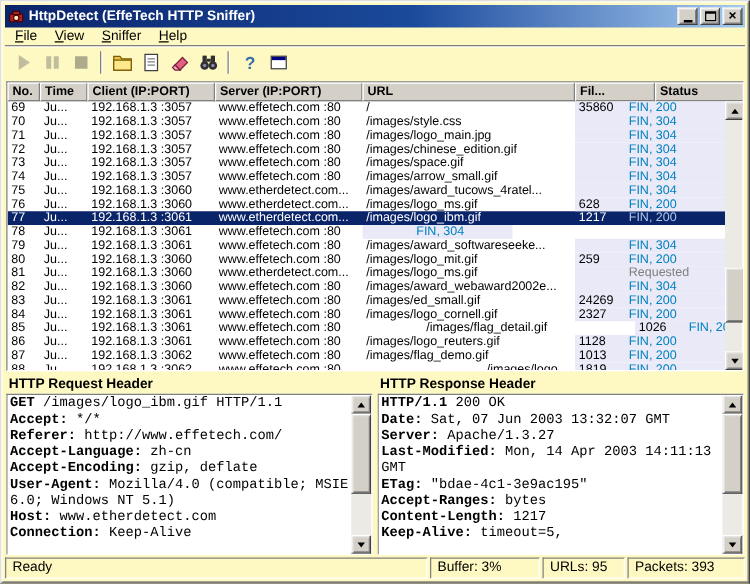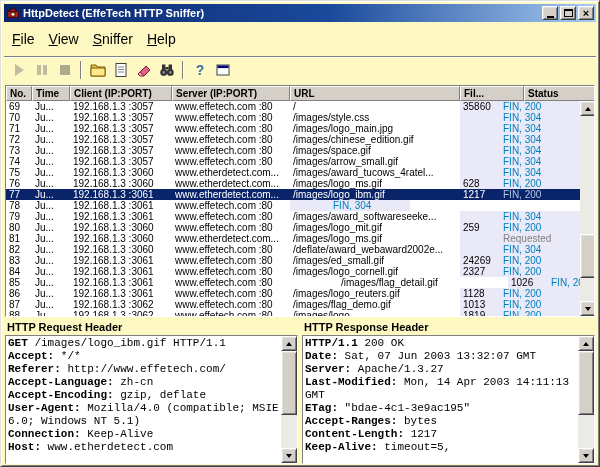--- a/index.html
+++ b/index.html
@@ -25,21 +25,21 @@
     background:#d4d0c8; border:1px solid; border-color:#fff #404040 #404040 #fff;
     box-shadow: inset 1px 1px 0 #dfdfdf, inset -1px -1px 0 #808080;
     display:flex; align-items:center; justify-content:center;
     font-size:9px; line-height:1; color:#000;
   }
   .glyph-min { display:block; width:7px; height:2px; background:#000; margin-top:7px; }
   .glyph-max { display:block; width:9px; height:8px; border:1px solid #000; border-top:2px solid #000; }
   .glyph-close { font-size:11px; font-weight:bold; line-height:10px; }
 
   
-  .menubar { height:34px; flex:none; display:flex; align-items:center; font-size:14px; padding-left:1px; }
+  .menubar { height:14px; flex:none; display:flex; align-items:center; font-size:11px; padding-left:1px; }
   .menu-item { display:inline-block; padding:2px 7px; color:#000; }
   .menu-item::first-letter { text-decoration:underline; }
 
   
   .toolbar {
     height:27px; flex:none; display:flex; align-items:center; padding-left:3px;
     border-top:1px solid #808080; box-shadow: inset 0 1px 0 #fff;
   }
   .tb-btn { width:23px; height:22px; border:none; background:transparent; padding:0;
     display:flex; align-items:center; justify-content:center; }
@@ -370,21 +370,21 @@
             <div class="lv-c c3" style="width: 118px;">www.etherdetect.com...</div>
             <div class="lv-c c4" style="width: 170px;">/images/logo_ms.gif</div>
             <div class="lv-c c5" style="width: 40px;"></div>
             <div class="lv-c c6 st-req" style="width: 80px;">Requested</div>
           </div>
           <div class="lv-row">
             <div class="lv-c c0" style="width: 26px;">82</div>
             <div class="lv-c c1" style="width: 38px;">Ju...</div>
             <div class="lv-c c2" style="width: 102px;">192.168.1.3 :3060</div>
             <div class="lv-c c3" style="width: 118px;">www.effetech.com :80</div>
-            <div class="lv-c c4" style="width: 170px;">/deflate/award_webaward2002e...</div>
+            <div class="lv-c c4" style="width: 170px;">/images/award_webaward2002e...</div>
             <div class="lv-c c5" style="width: 40px;"></div>
             <div class="lv-c c6 st-fin" style="width: 80px;">FIN, 304</div>
           </div>
           <div class="lv-row">
             <div class="lv-c c0" style="width: 26px;">83</div>
             <div class="lv-c c1" style="width: 38px;">Ju...</div>
             <div class="lv-c c2" style="width: 102px;">192.168.1.3 :3061</div>
             <div class="lv-c c3" style="width: 118px;">www.effetech.com :80</div>
             <div class="lv-c c4" style="width: 170px;">/images/ed_small.gif</div>
             <div class="lv-c c5" style="width: 40px;">24269</div>
@@ -424,21 +424,21 @@
             <div class="lv-c c3" style="width: 118px;">www.effetech.com :80</div>
             <div class="lv-c c4" style="width: 170px;">/images/flag_demo.gif</div>
             <div class="lv-c c5" style="width: 40px;">1013</div>
             <div class="lv-c c6 st-fin" style="width: 80px;">FIN, 200</div>
           </div>
           <div class="lv-row">
             <div class="lv-c c0" style="width: 26px;">88</div>
             <div class="lv-c c1" style="width: 38px;">Ju...</div>
             <div class="lv-c c2" style="width: 102px;">192.168.1.3 :3062</div>
             <div class="lv-c c3" style="width: 118px;">www.effetech.com :80</div>
-            <div class="lv-c c4" style="width: 170px;">/images/logo_...</div>
+            <div class="lv-c c4" style="width: 170px; text-align: right;">/images/logo_...</div>
             <div class="lv-c c5" style="width: 40px;">1819</div>
             <div class="lv-c c6 st-fin" style="width: 80px;">FIN, 200</div>
           </div>
         </div>
       <div class="scrollbar">
         <div class="sb-btn">
             <span class="arr-up"></span>
           </div>
         <div class="sb-track">
           <div class="sb-thumb" style="top:118px;height:44px;"></div>
@@ -455,22 +455,22 @@
     <div class="panel">
       <div class="panel-title">HTTP Request Header</div>
       <div class="panel-bodywrap">
         <div class="panel-body" id="req-body">
             <div class="hdr-line"><b>GET</b><span> /images/logo_ibm.gif HTTP/1.1</span></div>
             <div class="hdr-line"><b>Accept:</b><span> */*</span></div>
             <div class="hdr-line"><b>Referer:</b><span> http://www.effetech.com/</span></div>
             <div class="hdr-line"><b>Accept-Language:</b><span> zh-cn</span></div>
             <div class="hdr-line"><b>Accept-Encoding:</b><span> gzip, deflate</span></div>
             <div class="hdr-line"><b>User-Agent:</b><span> Mozilla/4.0 (compatible; MSIE 6.0; Windows NT 5.1)</span></div>
+            <div class="hdr-line"><b>Host:</b><span> www.etherdetect.com</span></div>
             <div class="hdr-line"><b>Connection:</b><span> Keep-Alive</span></div>
-            <div class="hdr-line"><b>Host:</b><span> www.etherdetect.com</span></div>
           </div>
         <div class="scrollbar">
           <div class="sb-btn">
               <span class="arr-up"></span>
             </div>
           <div class="sb-track">
             <div class="sb-thumb" style="top:0;height:64px;"></div>
           </div>
           <div class="sb-btn">
               <span class="arr-dn"></span>

